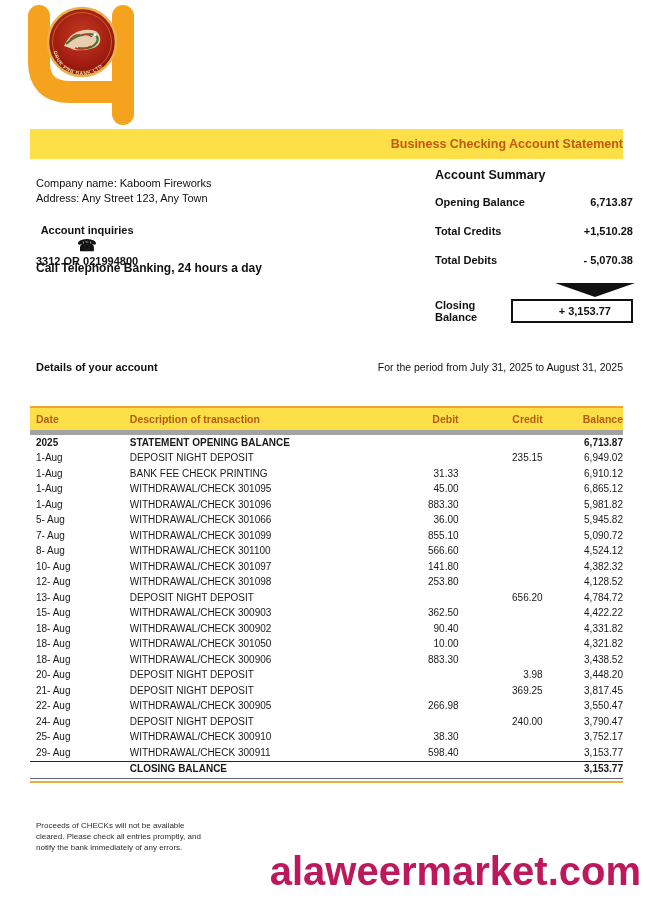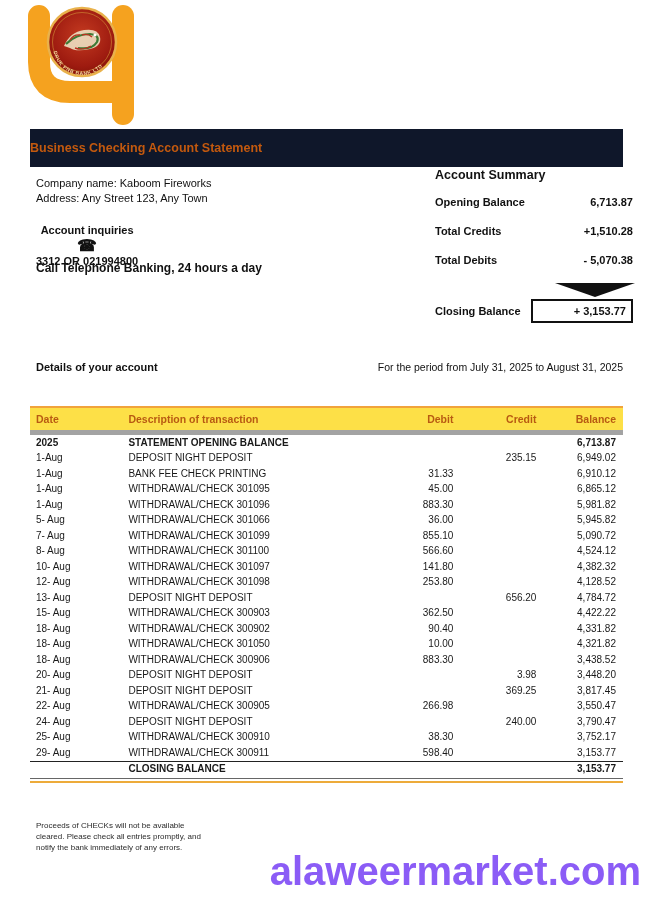--- a/index.html
+++ b/index.html
@@ -3,62 +3,62 @@
 <meta charset="utf-8">
 <style>
   html,body{margin:0;padding:0;background:#fff;}
   .page{position:relative;width:653px;height:908px;background:#fff;overflow:hidden;
         font-family:"Liberation Sans",sans-serif;color:#111;}
 
   
   .logo-wrap{position:absolute;left:20px;top:4px;width:125px;height:122px;}
 
   
-  .title-band{position:absolute;left:30px;top:129px;width:593px;height:38px;
-      background:#0f172a;display:flex;align-items:center;justify-content:flex-start;}
+  .title-band{position:absolute;left:30px;top:129px;width:593px;height:30px;
+      background:#fde047;display:flex;align-items:center;justify-content:flex-end;}
   .title-band .t{font-size:12.5px;font-weight:bold;color:#C3590E;}
 
   
   .company{position:absolute;left:36px;top:176px;font-size:11px;font-weight:normal;line-height:15px;}
   .inquiries{position:absolute;left:36px;top:224px;font-size:11px;font-weight:bold;
       display:flex;align-items:center;gap:4px;flex-direction:column;}
   .inquiries .phone{font-size:16px;line-height:11px;}
   .telebank{position:absolute;left:36px;top:261px;font-size:12px;font-weight:bold;}
 
   
   .summary{position:absolute;left:435px;top:168px;width:198px;}
   .summary h3{margin:0 0 14px 0;font-size:12.5px;font-weight:bold;}
   .srow{display:flex;justify-content:space-between;font-size:11px;font-weight:bold;
       margin-bottom:17px;}
   .arrow-down{position:absolute;left:555px;top:283px;width:0;height:0;
       border-left:40px solid transparent;border-right:40px solid transparent;
       border-top:14px solid #111;}
   .closing{position:absolute;left:435px;top:299px;width:198px;display:flex;
       align-items:center;justify-content:space-between;}
   .closing .lbl{font-size:11px;font-weight:bold;}
-  .closing .box{width:88px;border:2px solid #111;padding:4px 5px;text-align:right;
+  .closing .box{width:88px;border:2px solid #111;padding:4px 20px;text-align:right;
       font-size:11px;font-weight:bold;background:#fff;}
 
   
   .details-row{position:absolute;left:30px;top:361px;width:593px;display:flex;
       justify-content:space-between;align-items:baseline;}
   .details-row .h{font-size:11px;font-weight:bold;padding-left:6px;}
   .details-row .p{font-size:10.5px;}
 
   
   .tbl-wrap{position:absolute;left:30px;top:406px;width:593px;}
   table{border-collapse:collapse;width:593px;border-top:2.5px solid #F1A33C;}
   th{background:#fde047;color:#B85A12;font-size:10.5px;font-weight:bold;
      height:22px;padding:0;border-bottom:5px solid #a3a3a3;}
   td{font-size:10px;height:15.5px;padding:0;line-height:1;vertical-align:middle;color:#191919;}
   .c0{width:95px;text-align:left;padding-left:6px;}
   .c1{width:235px;text-align:left;}
   .c2{width:97px;text-align:right;}
   .c3{width:85px;text-align:right;}
-  .c4{width:81px;text-align:right;padding-right:7px;}
+  .c4{width:81px;text-align:right;padding-right:0;}
   tr.bold-row td{font-weight:bold;}
   tr.top-line td{border-top:1px solid #222;}
   .line-dark{border-top:1px solid #666;margin-top:1px;}
   .line-gold{border-top:2.5px solid #EDAB3A;margin-top:2px;}
 
   
   .foot-note{position:absolute;left:36px;top:820px;font-size:8px;line-height:11px;color:#2b2b2b;}
   .watermark{position:absolute;right:12px;top:849px;font-size:40px;font-weight:bold;
       letter-spacing:0px;}
 </style>
@@ -316,15 +316,15 @@
     <div class="line-dark"></div>
     <div class="line-gold"></div>
   </div>
 
   <div class="foot-note">
     <div>Proceeds of CHECKs will not be available</div>
     <div>cleared. Please check all entries promptly, and</div>
     <div>notify the bank immediately of any errors.</div>
   </div>
 
-  <div class="watermark" style="color: #8b5cf6;">alaweermarket.com</div>
+  <div class="watermark" style="color: #be185d;">alaweermarket.com</div>
 
 </div>
 
 </body></html>

